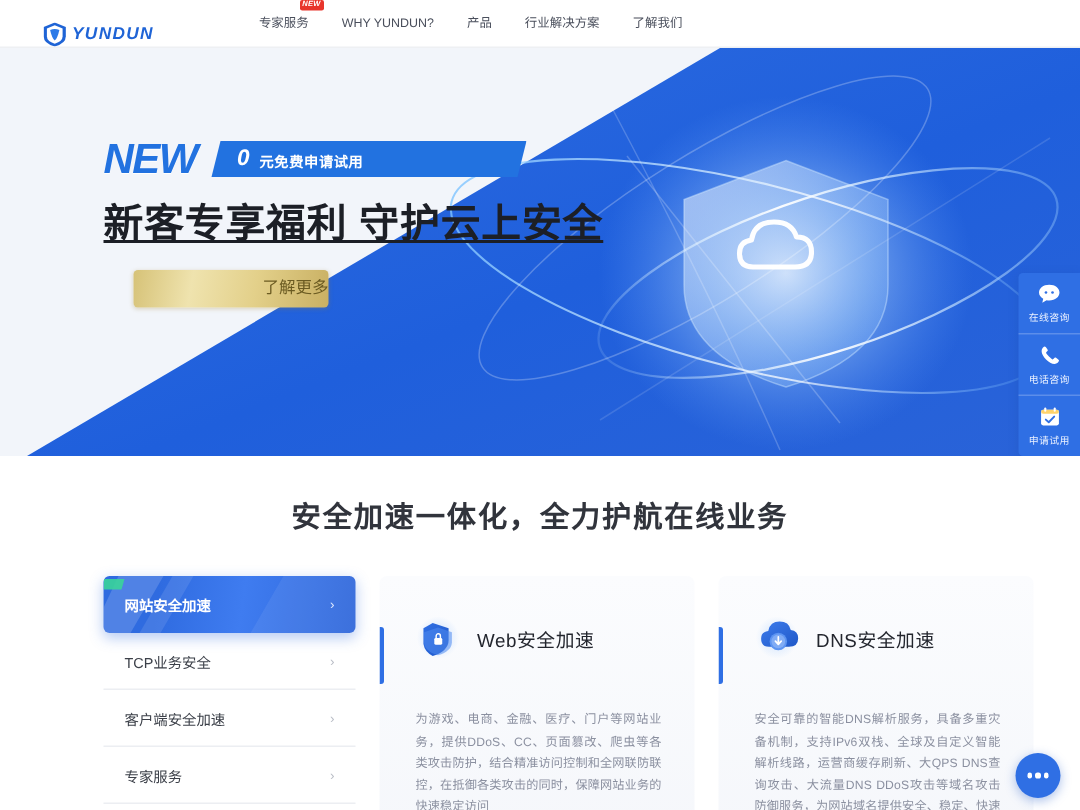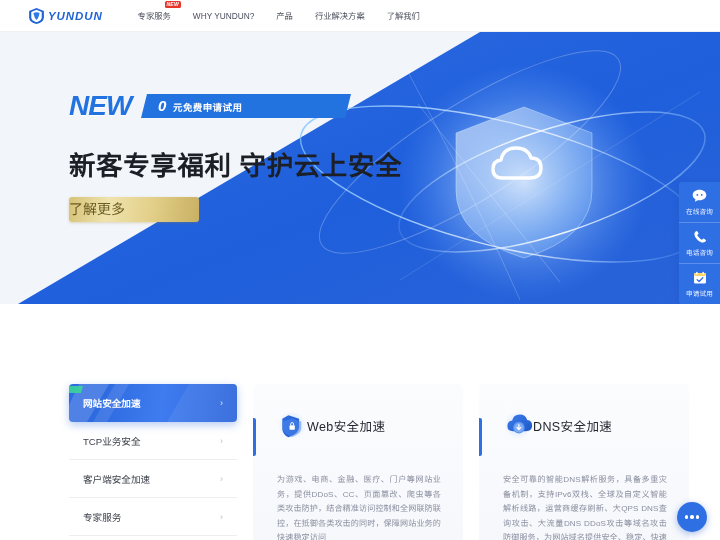--- a/index.html
+++ b/index.html
@@ -11,22 +11,23 @@
     overflow: hidden;
   }
   body { position: relative; }
 
   
   #topnav {
     position: absolute; top: 0; left: 0;
     width: 720px; height: 32px;
     background: #ffffff;
     border-bottom: 1px solid #eef0f3;
-    display: flex; align-items: center;
+    display: flex; align-items: flex-end;
     z-index: 60;
+    gap: 35px;
   }
   #logo-wrap {
     display: flex; align-items: center;
     margin-left: 29px; gap: 4px;
   }
   .logo-mark { width: 15px; height: 16px; display:block; }
   .logo-text {
     font-size: 11.5px; font-weight: bold; letter-spacing: .9px;
     color: #1f64d6; font-style: italic;
   }
@@ -91,35 +92,36 @@
     position: absolute; left: 104px; top: 6px;
     font-size: 9.5px; font-weight: bold; color: #ffffff;
     white-space: nowrap; letter-spacing: .4px;
   }
   #zero-num {
     position: absolute; left: 89px; top: 3px;
     font-size: 15px; font-weight: 900; font-style: italic;
     color: #ffffff; line-height: 18px;
   }
   #headline {
-    margin-top: 25px;
+    margin-top: 7px;
     font-size: 26.5px; font-weight: bold;
     color: #1c1f26; letter-spacing: .6px;
     white-space: nowrap;
+    text-decoration: underline;
   }
   #cta-btn {
     margin-top: 14px;
     display: block;
     width: 130px; height: 25px;
-    line-height: 25px; text-align: left;
-    font-size: 14px; color: #6b5b22;
+    line-height: 25px; text-align: right;
+    font-size: 11px; color: #6b5b22;
     border: none; border-radius: 3px;
     background: linear-gradient(100deg,#d6c277 0%, #efe3ae 30%, #e3d08a 62%, #c9b063 100%);
     box-shadow: 0 1px 3px rgba(160,130,50,.3);
-    cursor: pointer; font-family: inherit;
+    cursor: pointer; font-family: inherit; margin-left: 20px;
   }
 
   
   #tool-rail {
     position: absolute; right: 0; top: 150px;
     width: 41px;
     background: #2f6fe4;
     border-radius: 3px 0 0 3px;
     z-index: 40;
     box-shadow: -1px 1px 6px rgba(30,80,170,.25);
@@ -185,21 +187,21 @@
     background: linear-gradient(180deg,#fbfcfe 0%,#f5f7fb 100%);
     border-radius: 5px;
     padding: 26px 22px 0 24px;
     overflow: hidden;
   }
   .card::before {
     content: ""; position: absolute;
     left: 0; top: 34px; width: 3px; height: 38px;
     background: #2f6fe4; border-radius: 0 2px 2px 0;
   }
-  .card-head { display: flex; align-items: center; }
+  .card-head { display: flex; align-items: center; gap: 11px; }
   .card-icon-wrap { position: relative; width: 30px; height: 30px; }
   .card-title { font-size: 12.5px; color: #23262e; letter-spacing: .4px; }
   .card-body {
     margin-top: 33px;
     font-size: 8.1px; line-height: 14.5px;
     color: #8b90a0; letter-spacing: .1px;
     text-align: justify;
   }
   .card-links {
     margin-top: 6px;
@@ -330,20 +332,21 @@
         <rect x="4.5" y="1" width="2" height="4" rx="1" fill="#ffffff"></rect>
         <rect x="13.5" y="1" width="2" height="4" rx="1" fill="#ffffff"></rect>
         <path d="M6 12.5 L8.8 15 L14 9.6" fill="none" stroke="#2f6fe4" stroke-width="1.8" stroke-linecap="round" stroke-linejoin="round"></path>
       </svg>
       <span class="rail-label">申请试用</span>
     </div>
   </div>
 </div>
 
 <div id="section">
+  <div id="section-title">安全加速一体化，全力护航在线业务</div>
 
   <div id="cards-row">
 
     <div id="side-menu">
       <div class="menu-item active">
         <svg class="deco" viewBox="0 0 168 38" preserveAspectRatio="none">
           <polygon points="10,0 40,0 18,38 -8,38" fill="#ffffff" opacity=".16"></polygon>
           <polygon points="46,0 60,0 38,38 24,38" fill="#ffffff" opacity=".10"></polygon>
           <polygon points="120,0 168,0 168,38 98,38" fill="#ffffff" opacity=".07"></polygon>
           <polygon points="0,2 14,2 12,9 0,9" fill="#3ad49a" opacity=".9"></polygon>

